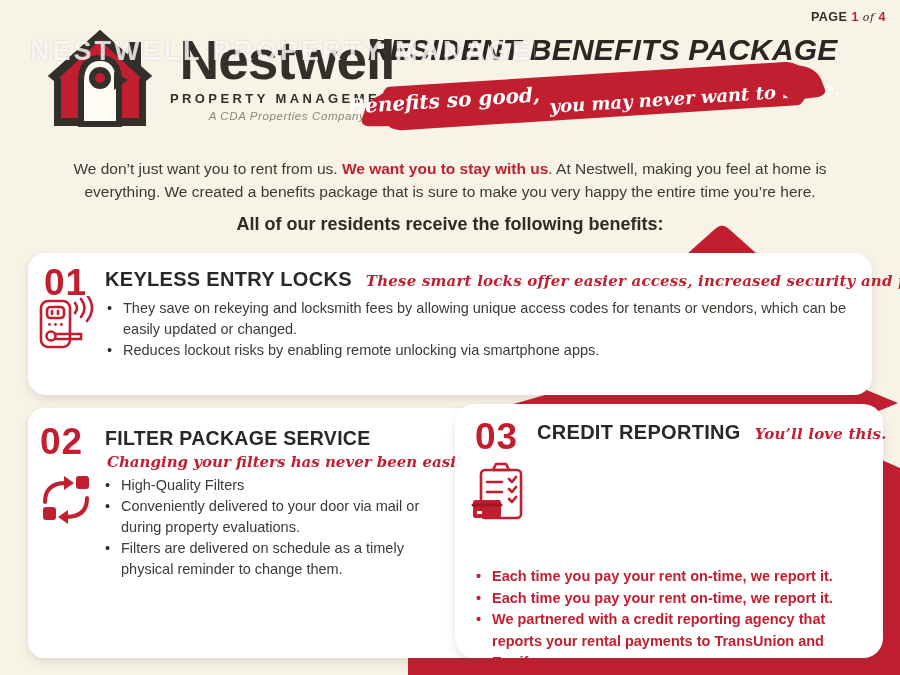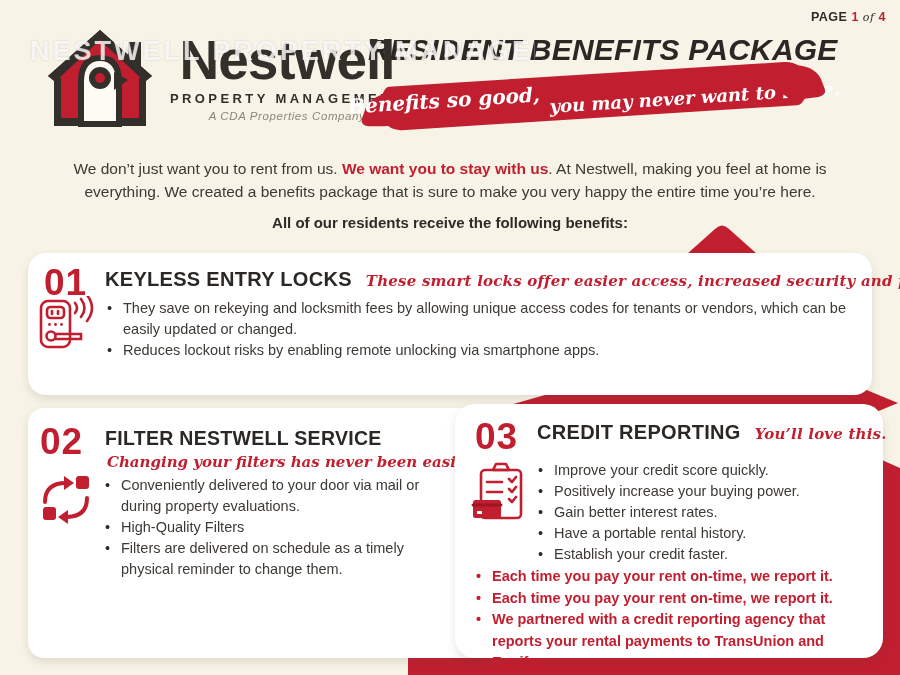--- a/index.html
+++ b/index.html
@@ -30,21 +30,21 @@
   .banner:before,.banner:after{content:"";position:absolute;background:#C11F30;}
   .banner:before{left:-16px;top:7px;width:48px;height:32px;transform:skewX(-18deg) rotate(4deg);border-radius:45% 10% 50% 20%;}
   .banner:after{right:-14px;top:4px;width:46px;height:34px;transform:skewX(14deg) rotate(-4deg);border-radius:15% 50% 20% 45%;}
   .banner .t1,.banner .t2{font-family:"DejaVu Serif",serif;font-style:italic;font-weight:bold;color:#fff;white-space:nowrap;}
   .banner .t1{font-size:20px;position:relative;top:-5px;}
   .banner .t2{font-size:18px;position:relative;top:7px;margin-left:9px;}
 
   
   .intro{position:absolute;left:55px;right:55px;top:150px;text-align:center;font-size:15.5px;line-height:1.48;color:#3D3934;margin-top:8px;}
   .intro .hl{color:#C11F30;font-weight:bold;}
-  .lead{position:absolute;left:0;right:0;top:214px;text-align:center;font-size:15px;font-weight:bold;color:#2F2B27;}
+  .lead{position:absolute;left:0;right:0;top:214px;text-align:center;font-size:18px;font-weight:bold;color:#2F2B27;}
 
   
   .tri{position:absolute;left:684px;top:222px;}
   .red-panel{position:absolute;left:408px;top:372px;}
 
   
   .card{position:absolute;background:#fff;box-shadow:0 4px 10px rgba(80,70,60,.14);}
   .card1{left:28px;top:253px;width:844px;height:142px;border-radius:18px;}
   .card2{left:28px;top:408px;width:458px;height:250px;border-radius:16px;}
   .card3{left:455px;top:404px;width:428px;height:254px;border-radius:20px;}
@@ -144,35 +144,35 @@
       </svg>
     </span>
     <ul class="bul" style="left:78px;top:45px;width:772px;">
       <li>They save on rekeying and locksmith fees by allowing unique access codes for tenants or vendors, which can be easily updated or changed.</li>
       <li>Reduces lockout risks by enabling remote unlocking via smartphone apps.</li>
     </ul>
   </div>
 
   <div class="card card2">
     <div class="num" style="left:12px;top:13px;">02</div>
-    <div class="sec-title" style="left:77px;top:19px;font-size:19.5px;">FILTER NESTWELL SERVICE</div>
+    <div class="sec-title" style="left:77px;top:19px;font-size:19.5px;">FILTER PACKAGE SERVICE</div>
     <div class="script sec-sub-block" style="left:79px;top:45px;">Changing your filters has never been easier.</div>
     <span class="icon-abs" style="left:12px;top:66px;">
       <svg width="52" height="54" viewBox="0 0 52 54">
         <rect x="36" y="2" width="13" height="13" rx="3" fill="#C11F30"></rect>
         <rect x="3" y="33" width="13" height="13" rx="3" fill="#C11F30"></rect>
         <path d="M5 28 Q5 9 26 9" fill="none" stroke="#C11F30" stroke-width="4" stroke-linecap="round"></path>
         <polygon points="24,2 34,9 24,16" fill="#C11F30"></polygon>
         <path d="M47 24 Q47 43 26 43" fill="none" stroke="#C11F30" stroke-width="4" stroke-linecap="round"></path>
         <polygon points="28,36 18,43 28,50" fill="#C11F30"></polygon>
       </svg>
     </span>
     <ul class="bul" style="left:76px;top:67px;width:348px;">
+      <li>High-Quality Filters</li>
       <li>Conveniently delivered to your door via mail or during property evaluations.</li>
-      <li>High-Quality Filters</li>
       <li>Filters are delivered on schedule as a timely physical reminder to change them.</li>
     </ul>
   </div>
 
   <div class="card card3">
     <div class="num" style="left:20px;top:12px;">03</div>
     <div class="sec-title" style="left:82px;top:17px;">
       <span>CREDIT REPORTING</span><span class="script sec-sub-inline">You’ll love this.</span>
     </div>
     <span class="icon-abs" style="left:16px;top:58px;">
@@ -183,27 +183,20 @@
         <line x1="16" y1="30" x2="31" y2="30"></line>
         <line x1="16" y1="40" x2="28" y2="40"></line>
         <path d="M38 17 L41 20 L45 15"></path>
         <path d="M38 27 L41 30 L45 25"></path>
         <path d="M38 37 L41 40 L45 35"></path>
         <rect x="2" y="38" width="28" height="18" rx="2.5" fill="#C11F30" stroke="none"></rect>
         <line x1="2" y1="43" x2="30" y2="43" stroke="#9E1524" stroke-width="3"></line>
         <rect x="6" y="49" width="5" height="3" fill="#FFFFFF" stroke="none"></rect>
       </svg>
     </span>
-    <ul class="bul" style="left:82px;top:56px;width:330px;">
-      <li>Improve your credit score quickly.</li>
-      <li>Positively increase your buying power.</li>
-      <li>Gain better interest rates.</li>
-      <li>Have a portable rental history.</li>
-      <li>Establish your credit faster.</li>
-    </ul>
     <ul class="bul red" style="left:20px;top:162px;width:392px;">
       <li>Each time you pay your rent on-time, we report it.</li>
       <li>Each time you pay your rent on-time, we report it.</li>
       <li>We partnered with a credit reporting agency that reports your rental payments to TransUnion and Equifax.</li>
     </ul>
   </div>
 
 </div>
 
 </body></html>

